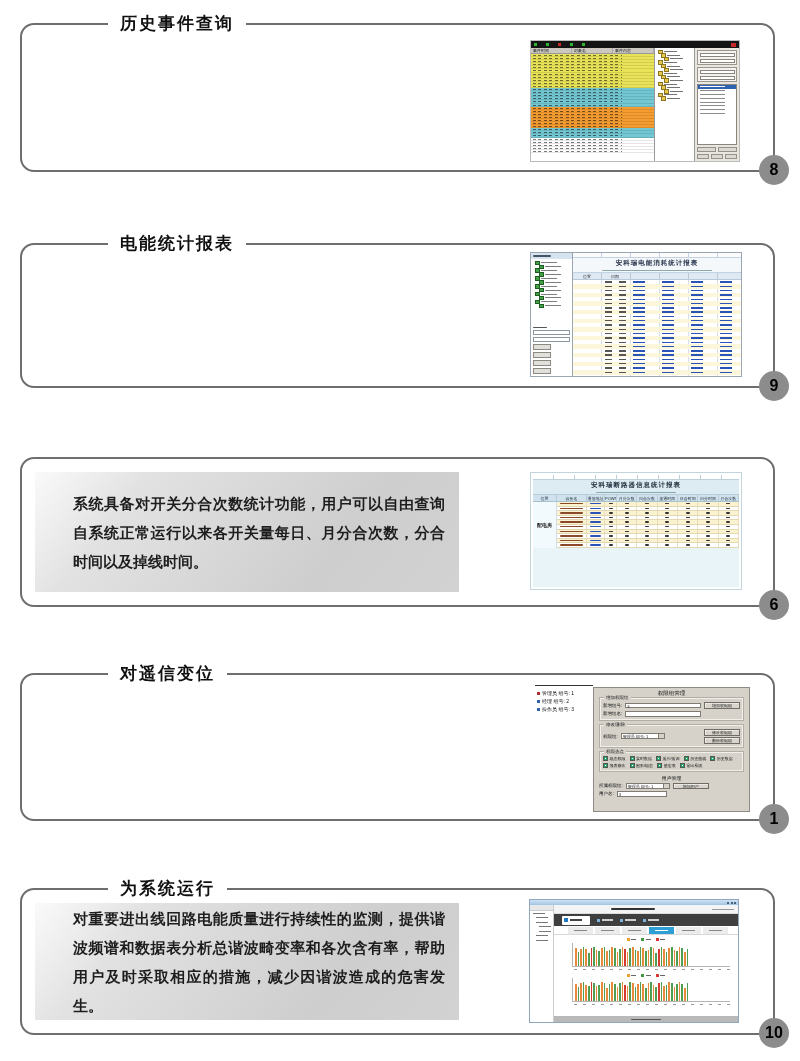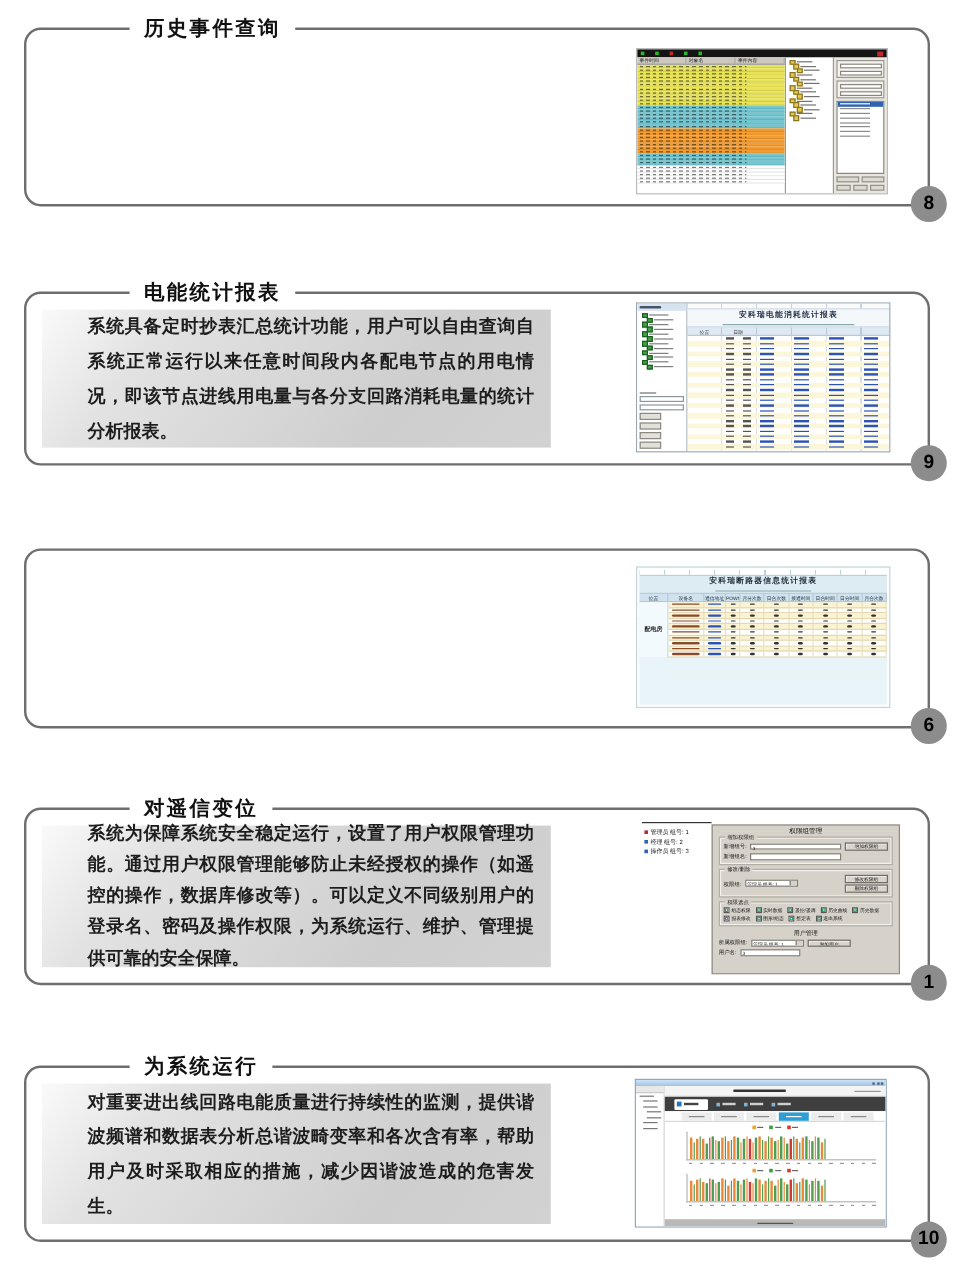--- a/index.html
+++ b/index.html
@@ -263,23 +263,20 @@
               <i></i>
             </div>
         </div>
       </div>
     </div>
     <div class="badge">8</div>
   </section>
 
   <section class="card" style="top:243px;height:145px;">
     <div class="card-title">电能统计报表</div>
-    <div class="gray-block">
-      <p>系统具备定时抄表汇总统计功能，用户可以自由查询自系统正常运行以来任意时间段内各配电节点的用电情况，即该节点进线用电量与各分支回路消耗电量的统计分析报表。</p>
-    </div>
     <div class="thumb t9">
       <div class="t9-left">
         <div class="t9-cap">
             <i class="dz" style="width:18px;height:1.5px;background:#456"></i>
           </div>
         <div class="t9-tree">
             <div class="t9-tree-row" style="margin-left: 2px;"></div>
             <div class="t9-tree-row" style="margin-left: 6px;"></div>
             <div class="t9-tree-row" style="margin-left: 2px;"></div>
             <div class="t9-tree-row" style="margin-left: 6px;"></div>
@@ -341,20 +338,23 @@
             <div class="t9-row alt"></div>
             <div class="t9-row"></div>
             <div class="t9-row alt"></div>
           </div>
       </div>
     </div>
     <div class="badge">9</div>
   </section>
 
   <section class="card" style="top:457px;height:150px;">
+    <div class="gray-block">
+      <p>系统具备对开关分合次数统计功能，用户可以自由查询自系统正常运行以来各开关量每日、月分合次数，分合时间以及掉线时间。</p>
+    </div>
     <div class="thumb t10">
       <div class="t10-in">
         <div class="t10-colstrip"></div>
         <div class="t10-title">安科瑞断路器信息统计报表</div>
         <div class="t10-sub">
             <i class="dz" style="width:80px;height:1px;background:#8aa"></i>
           </div>
         <div class="t10-head">
             <div class="t10-hcell">位置</div>
             <div class="t10-hcell">设备名</div>
@@ -671,23 +671,20 @@
             </div>
           </div>
         <div class="t10-rest"></div>
       </div>
     </div>
     <div class="badge">6</div>
   </section>
 
   <section class="card tight" style="top:673px;height:148px;">
     <div class="card-title">对遥信变位</div>
-    <div class="gray-block">
-      <p>系统为保障系统安全稳定运行，设置了用户权限管理功能。通过用户权限管理能够防止未经授权的操作（如遥控的操作，数据库修改等）。可以定义不同级别用户的登录名、密码及操作权限，为系统运行、维护、管理提供可靠的安全保障。</p>
-    </div>
     <div class="thumb t11">
       <div class="t11-left">
         <div class="item">
             <i class="glyph"></i>
             <span>管理员 组号: 1</span>
           </div>
         <div class="item">
             <i class="glyph" style="background:#2f62b0"></i>
             <span>经理 组号: 2</span>
           </div>

